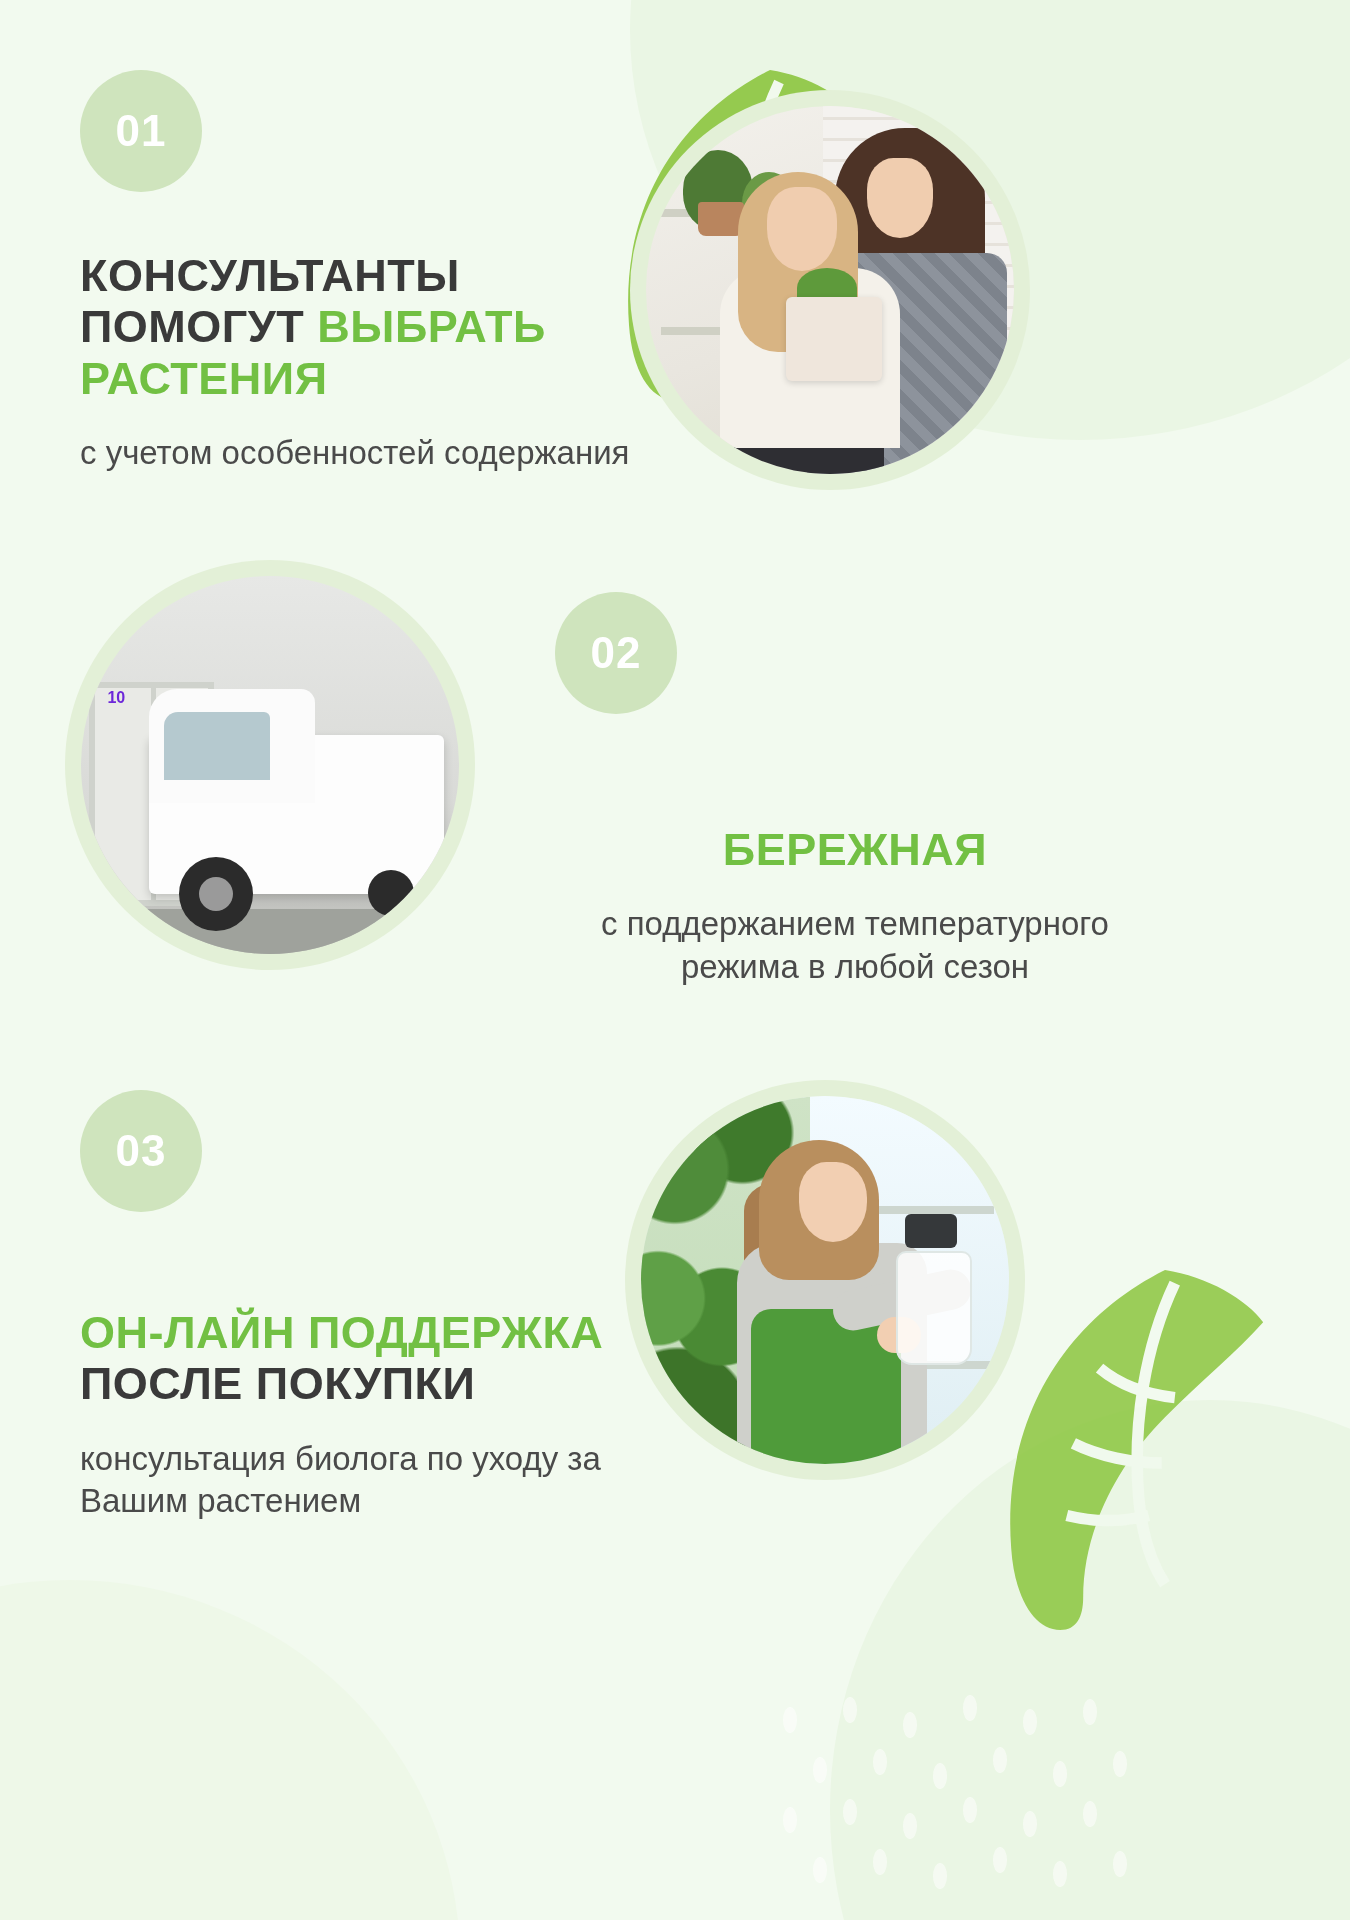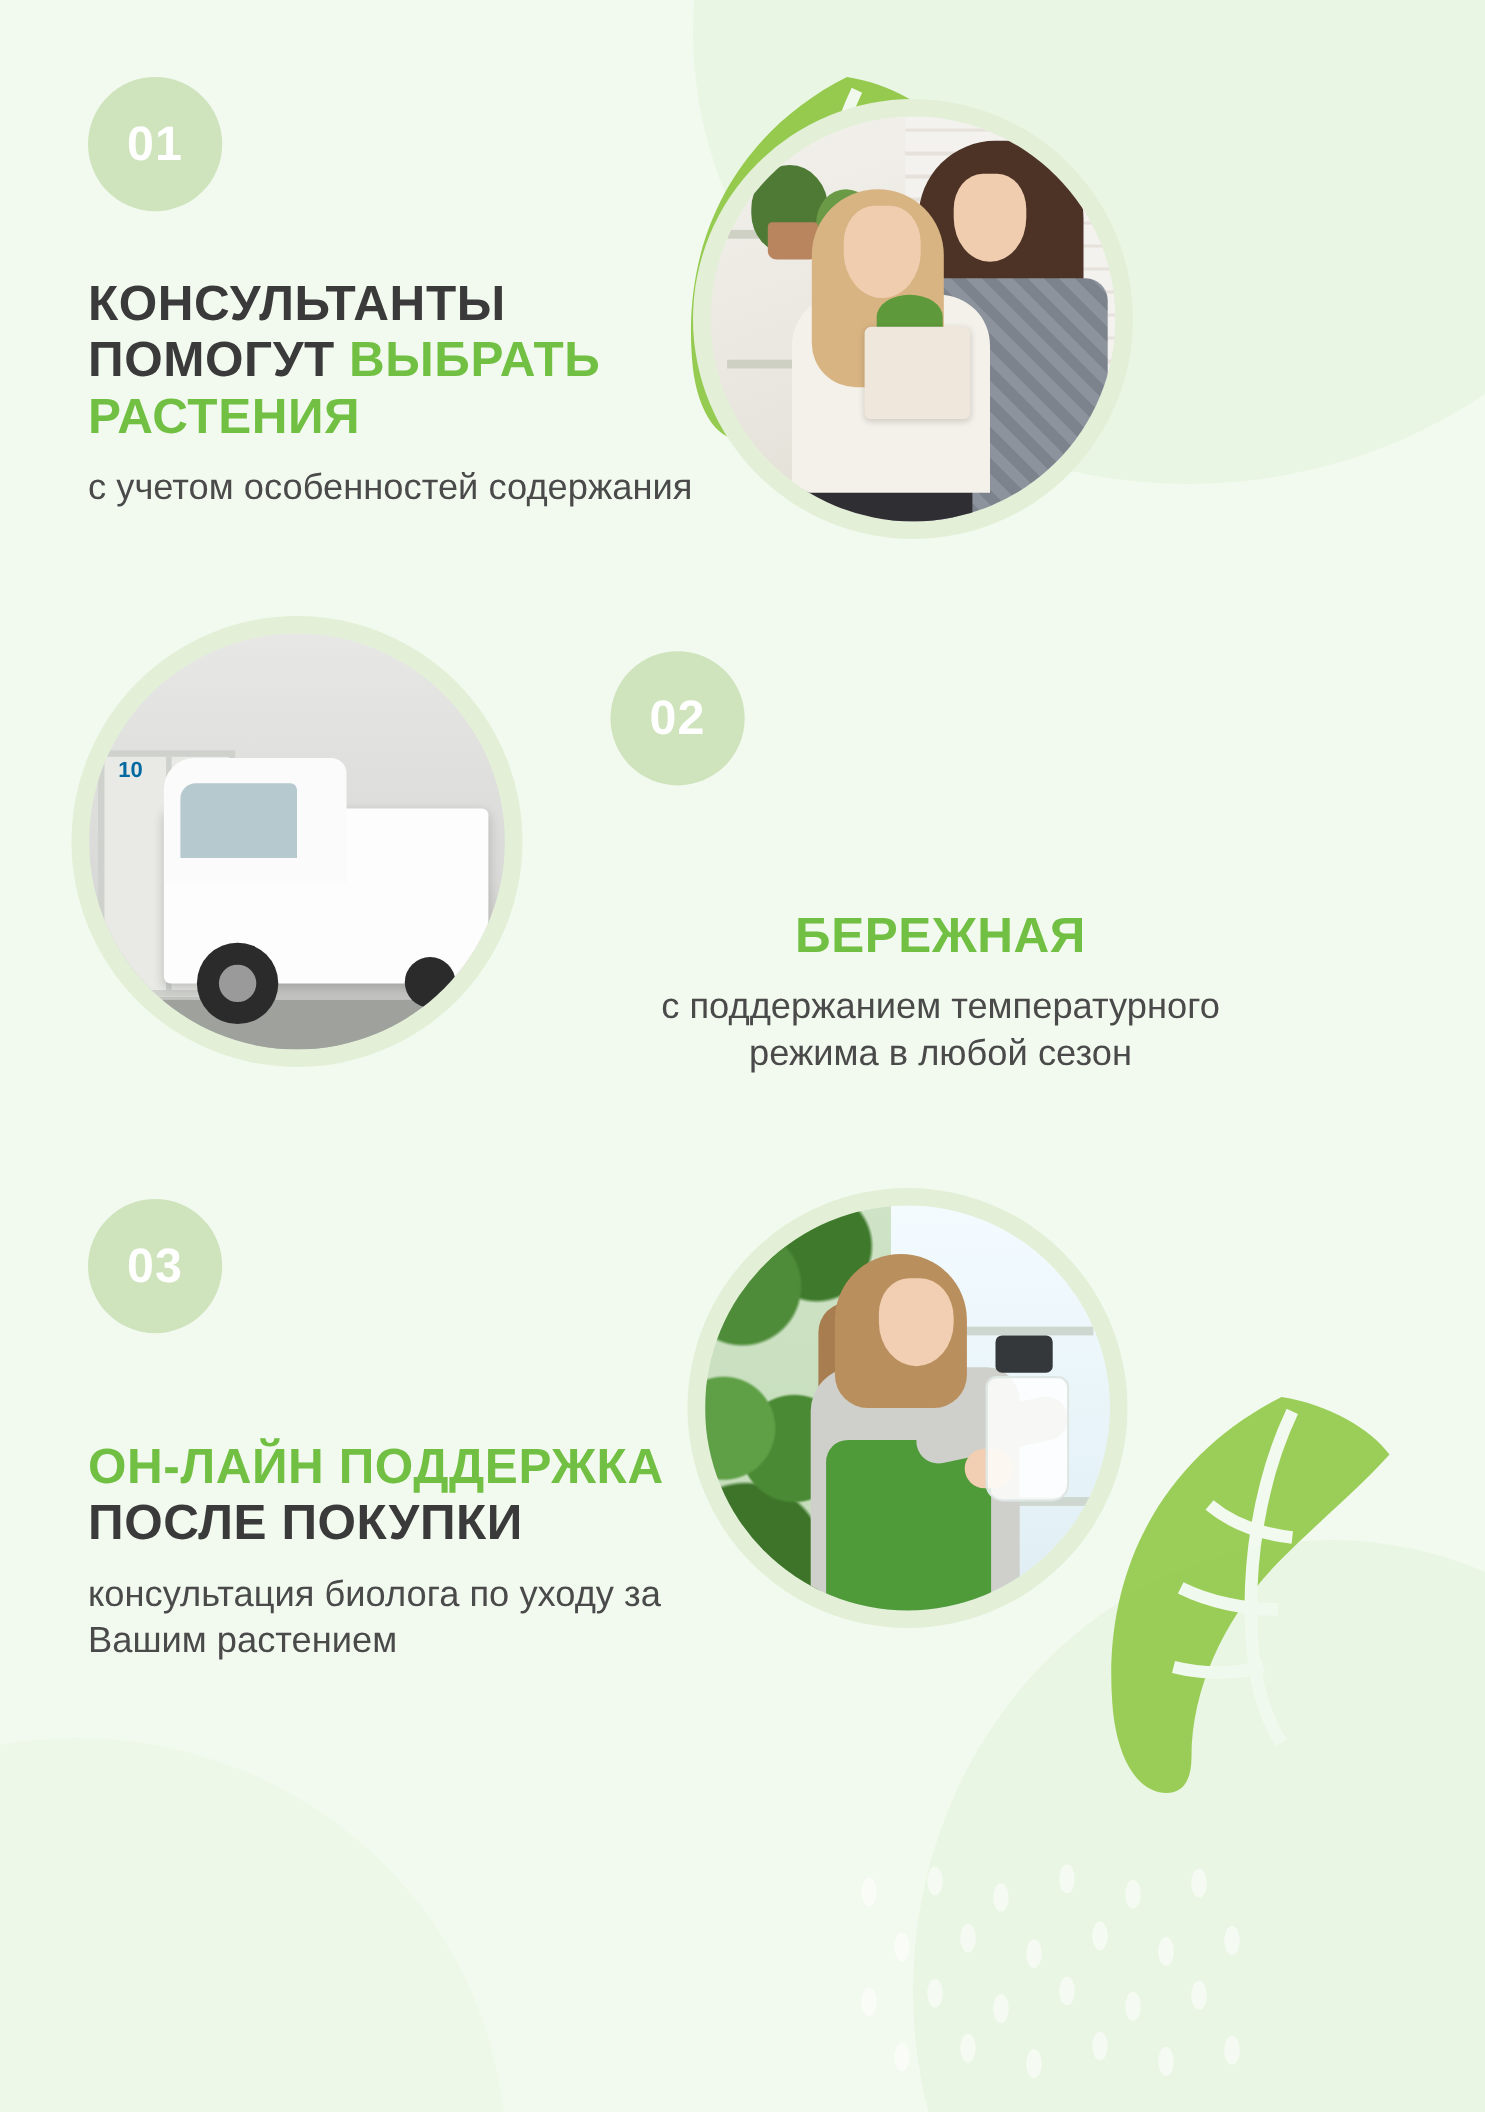--- a/index.html
+++ b/index.html
@@ -69,21 +69,21 @@
     letter-spacing: .5px;
     text-transform: uppercase;
   }
   .headline .accent { color: #72c043; }
 
   .subline {
     font-size: 33px;
     line-height: 1.30;
     color: #4a4a4a;
     font-weight: normal;
-    margin-top: 18px;
+    margin-top: 28px;
   }
 
   .photo-ring {
     border-radius: 50%;
     background: #e3f0d7;
     display: flex; align-items: center; justify-content: center;
     box-sizing: border-box;
     padding: 16px;
   }
   .photo {
@@ -138,21 +138,21 @@
   .s1-box-leaf { position:absolute; left:41%; top:44%; width:60px; height:40px; background:#5e9a3b; border-radius:50% 50% 20% 20%;}
   .s1-w2-hair { position:absolute; right:8%; top:6%; width:150px; height:250px; background:#4d3326; border-radius:70px 70px 30px 30px;}
   .s1-w2-face { position:absolute; right:22%; top:14%; width:66px; height:80px; background:#f0cdaf; border-radius:40% 40% 50% 50%;}
   .s1-w2-body { position:absolute; right:2%; top:40%; width:200px; height:240px;
       background: repeating-linear-gradient(45deg,#8d939c 0 10px,#7d838c 10px 20px); border-radius:40px 20px 0 0;}
 
   
   .s2-bg { position:absolute; inset:0; background: linear-gradient(180deg,#e7e8e6 0%,#d9dad7 60%,#b9bab6 100%); }
   .s2-door { position:absolute; left:2%; top:28%; width:30%; height:56%; background:#e9eae6; border:6px solid #cfd2cc;}
   .s2-door:after{content:"";position:absolute;left:50%;top:0;width:5px;height:100%;background:#cfd2cc;}
-  .s2-num { position:absolute; left:7%; top:30%; color:#0369a1; font-size:20px; font-weight:bold;}
+  .s2-num { position:absolute; left:7%; top:30%; color:#6d28d9; font-size:16px; font-weight:bold;}
   .s2-van-body { position:absolute; left:18%; bottom:16%; width:78%; height:42%; background:#fdfdfd; border-radius:6px; box-shadow:0 4px 10px rgba(0,0,0,.18);}
   .s2-van-cab { position:absolute; left:18%; bottom:40%; width:44%; height:30%; background:#fbfbfb; border-radius:28px 14px 0 0;}
   .s2-window { position:absolute; left:22%; bottom:46%; width:28%; height:18%; background:#b5c9cf; border-radius:14px 6px 0 0;}
   .s2-wheel1 { position:absolute; left:26%; bottom:6%; width:74px; height:74px; background:#2b2b2b; border-radius:50%;}
   .s2-wheel1:after{content:"";position:absolute;inset:20px;background:#9a9a9a;border-radius:50%;}
   .s2-wheel2 { position:absolute; right:12%; bottom:10%; width:46px; height:46px; background:#2b2b2b; border-radius:50%;}
   .s2-ground { position:absolute; left:0; bottom:0; width:100%; height:12%; background:#9fa29c;}
 
   
   .s3-bg { position:absolute; inset:0; background: linear-gradient(180deg,#eef6ee 0%,#dfeedd 100%); }

